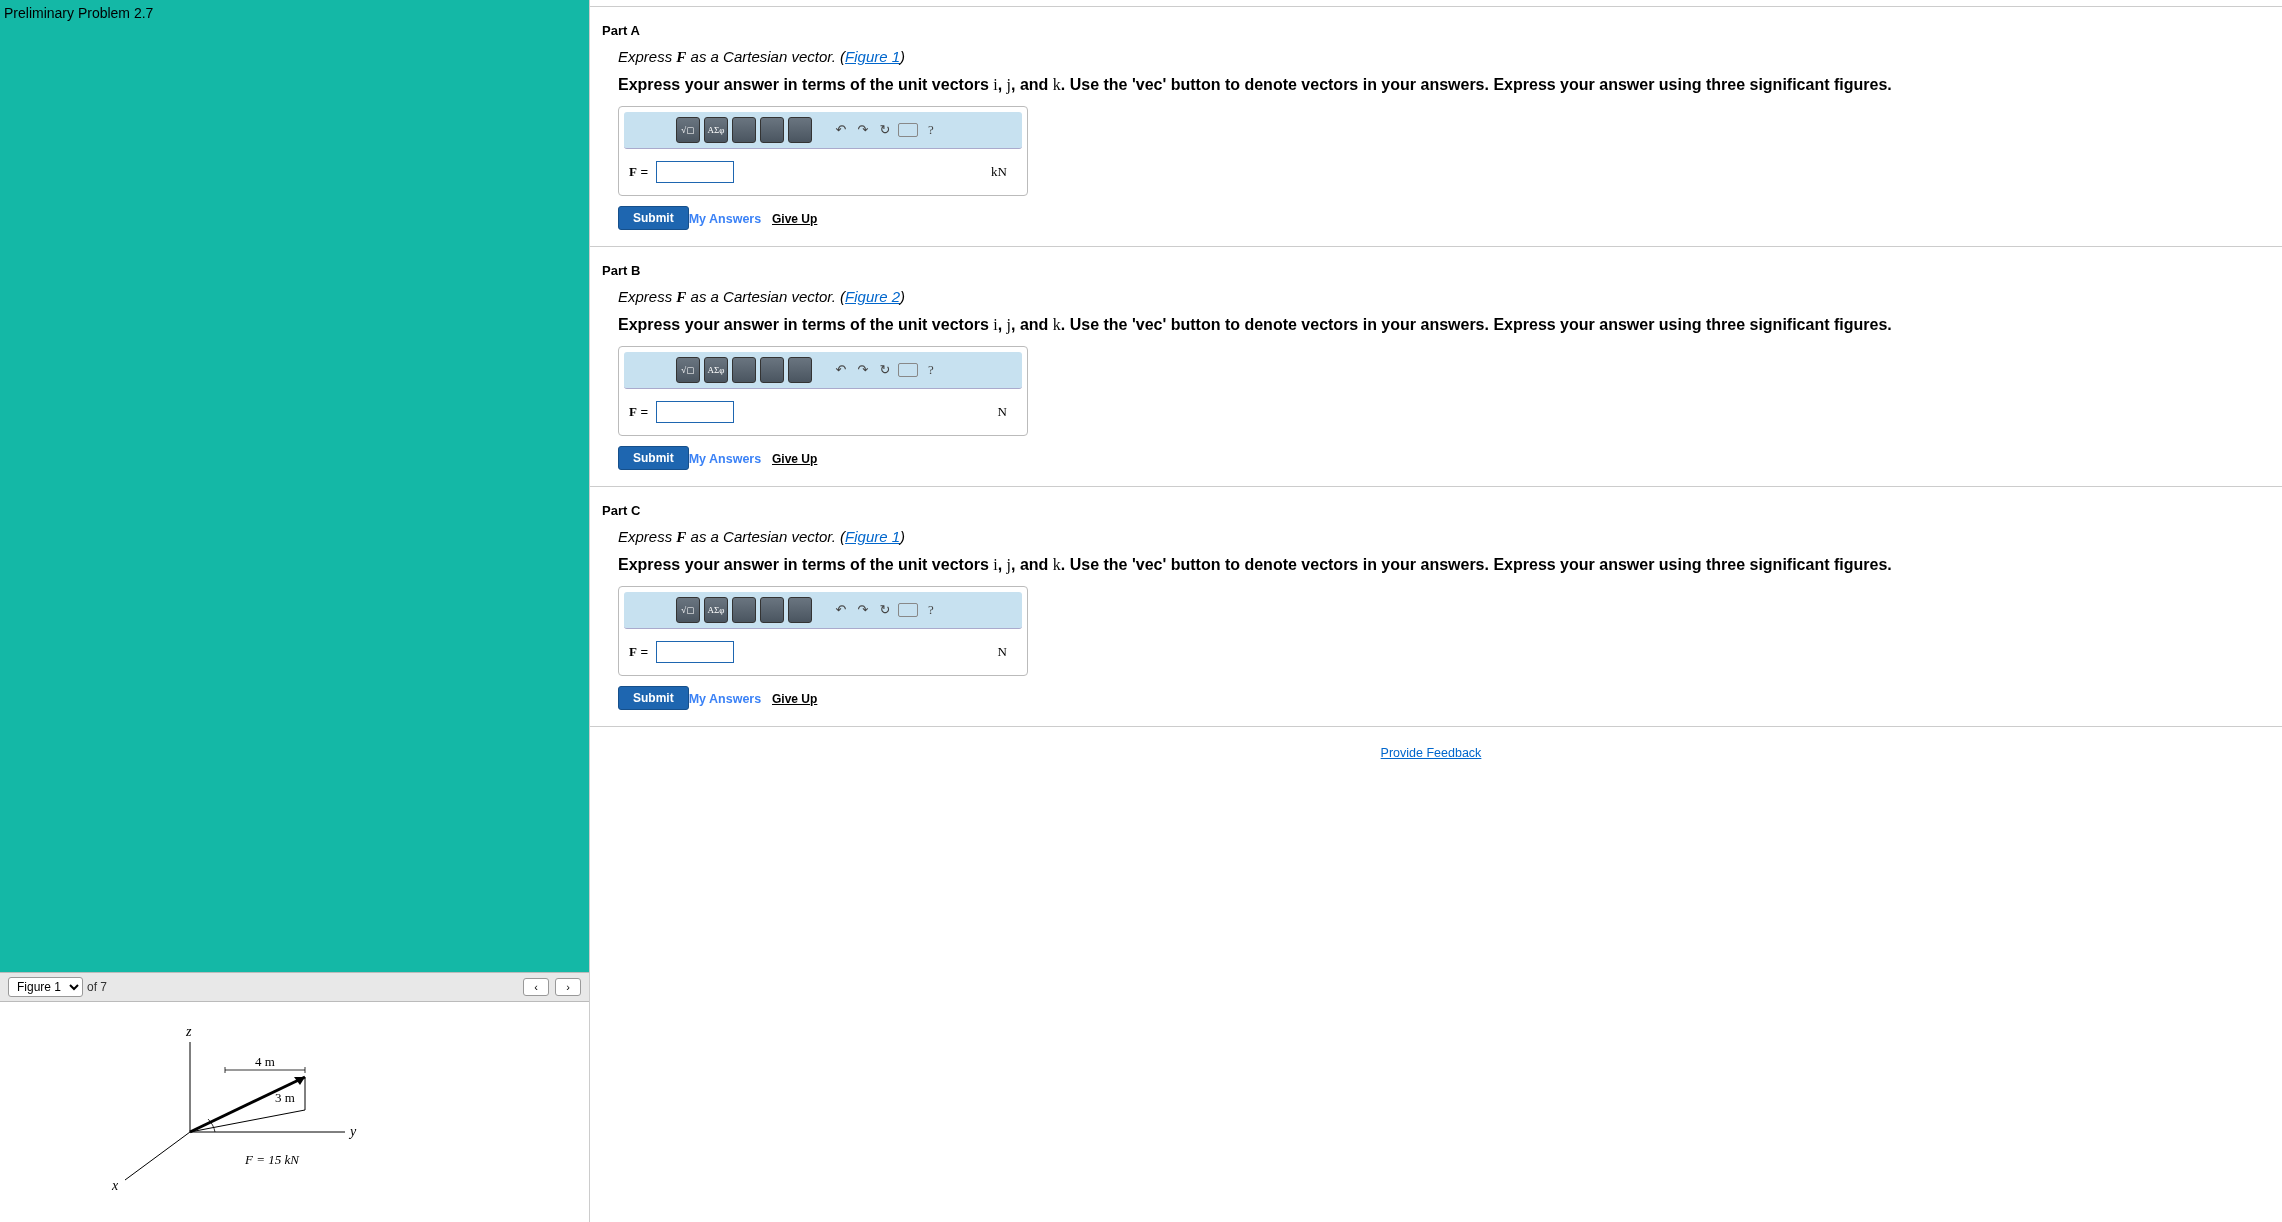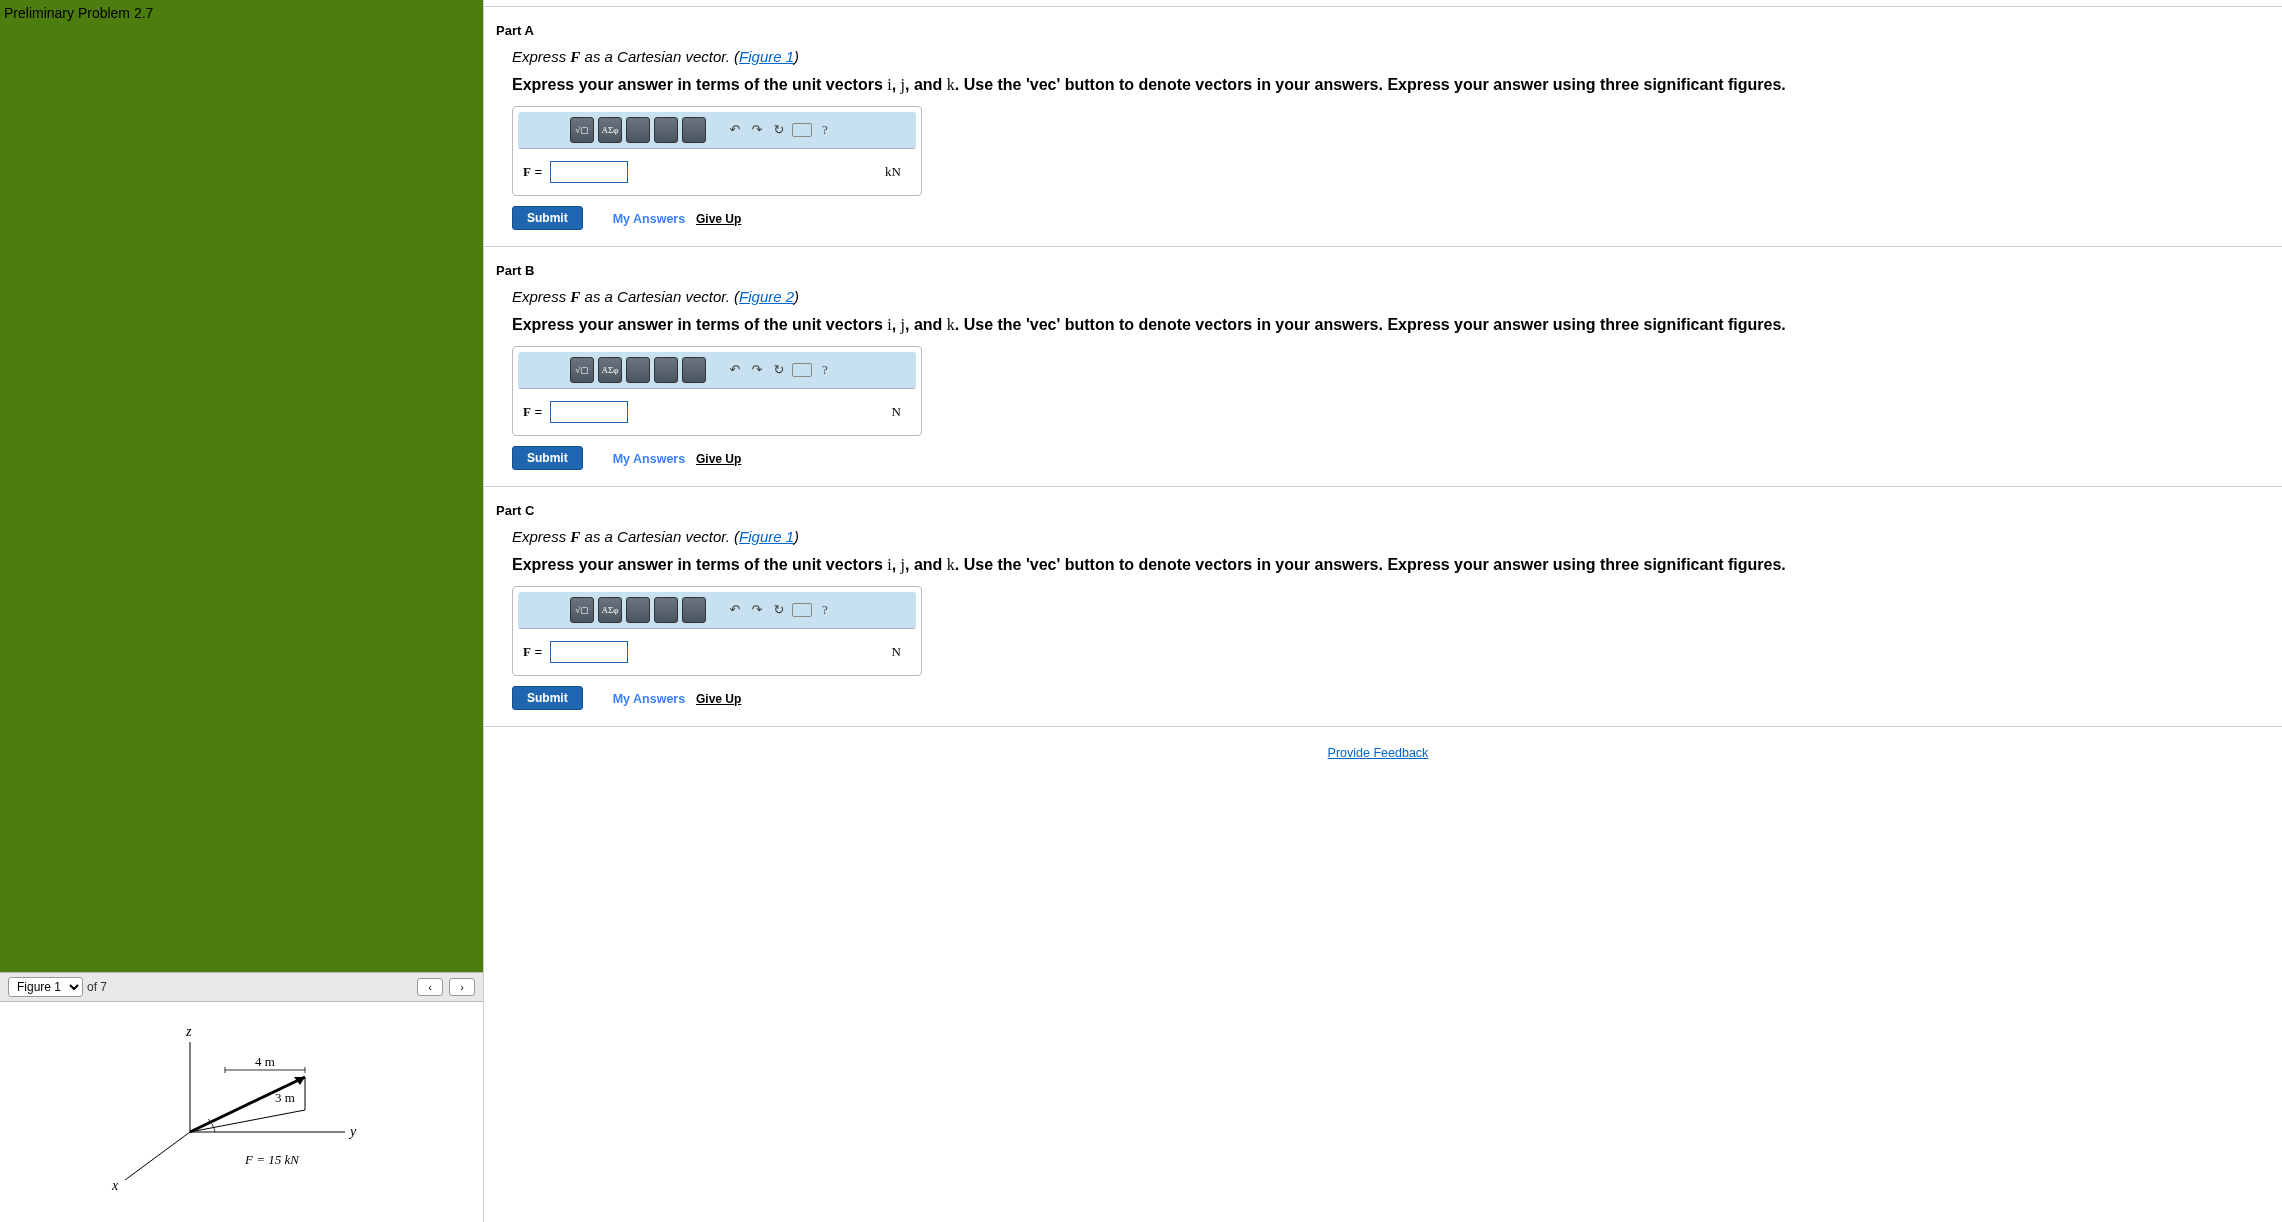--- a/index.html
+++ b/index.html
@@ -1,18 +1,18 @@
 <!DOCTYPE html>
 <html><head>
 <meta charset="utf-8">
 <style>
 * { box-sizing: border-box; margin: 0; padding: 0; }
 body { font-family: Arial, Helvetica, sans-serif; font-size: 13px; color: #000; background: #fff; }
 .container { display: flex; width: 100%; min-height: 100vh; }
-.left-panel { width: 484px; background: #4d7c0f; border-right: 1px solid #ccc; display: flex; flex-direction: column; }
+.left-panel { width: 590px; background: #14b8a6; border-right: 1px solid #ccc; display: flex; flex-direction: column; }
 .problem-title { padding: 5px 4px; font-size: 14px; color: #000; }
 .left-spacer { flex: 1; }
 .figure-bar { background: #e8e8e8; border-top: 1px solid #bbb; border-bottom: 1px solid #bbb; padding: 4px 8px; display: flex; align-items: center; justify-content: space-between; }
 .figure-select-wrap { display: flex; align-items: center; gap: 4px; }
 .figure-select { font-size: 12px; border: 1px solid #999; border-radius: 3px; padding: 1px 4px; background: #fff; }
 .figure-of { font-size: 12px; color: #333; }
 .nav-btns { display: flex; gap: 6px; }
 .nav-btn { width: 26px; height: 18px; border: 1px solid #999; border-radius: 3px; background: #fff; cursor: pointer; display:flex; align-items:center; justify-content:center; font-size:11px; }
 .figure-area { background: #fff; padding: 20px 40px 40px 90px; height: 220px; }
 .right-panel { flex: 1; padding: 0 0 20px 0; }
@@ -29,21 +29,21 @@
 .toolbar { background: #c7e1f0; border-bottom: 1px solid #aac; padding: 5px 8px; margin: 5px 5px 0 5px; border-radius: 3px; display: flex; align-items: center; gap: 4px; }
 .spacer-bar { width: 40px; }
 .tb-btn { width: 24px; height: 26px; background: linear-gradient(#6a7580,#4a5560); border: 1px solid #333; border-radius: 3px; display: inline-flex; align-items: center; justify-content: center; color: #fff; font-size: 9px; cursor: pointer; font-family: 'Times New Roman', serif; }
 .tb-btn.light { background: transparent; border: none; color: #444; width: 18px; font-size: 13px; }
 .tb-btn.keyb { background: transparent; border: 1px solid #888; color:#555; width:20px; height:14px; font-size:8px; border-radius:2px; }
 .answer-row { padding: 12px 10px; display: flex; align-items: center; gap: 8px; }
 .answer-label { font-family: 'Times New Roman', serif; font-weight: bold; font-size: 13px; }
 .eq { font-family: Arial; font-weight: normal; }
 .answer-input { border: 1px solid #1e66b0; width: 78px; height: 22px; padding: 2px 4px; font-size: 12px; }
 .answer-unit { font-family: 'Times New Roman', serif; font-size: 13px; margin-left: auto; margin-right: 10px; }
-.action-row { display: flex; align-items: center; gap: 30px; margin-top: 4px; }
+.action-row { display: flex; align-items: center; margin-top: 4px; }
 .submit-btn { background: #1e66b0; color: #fff; border: 1px solid #164f8a; border-radius: 3px; padding: 4px 14px; font-size: 12px; font-weight: bold; cursor: pointer; }
 .my-answers { color: #3b82f6; font-size: 12.5px; font-weight: bold; }
 .giveup { color: #000000; text-decoration: underline; font-size: 12px; font-weight: bold; cursor: pointer; }
 .feedback { text-align: center; padding: 10px 10px 0 0; }
 .feedback a { color: #0066cc; text-decoration: underline; font-size: 12.5px; cursor: pointer; }
 .axis-label { font-family: 'Times New Roman', serif; font-style: italic; font-size: 14px; }
 .dim-label { font-family: 'Times New Roman', serif; font-size: 13px; }
 </style>
 </head>
 <body>

